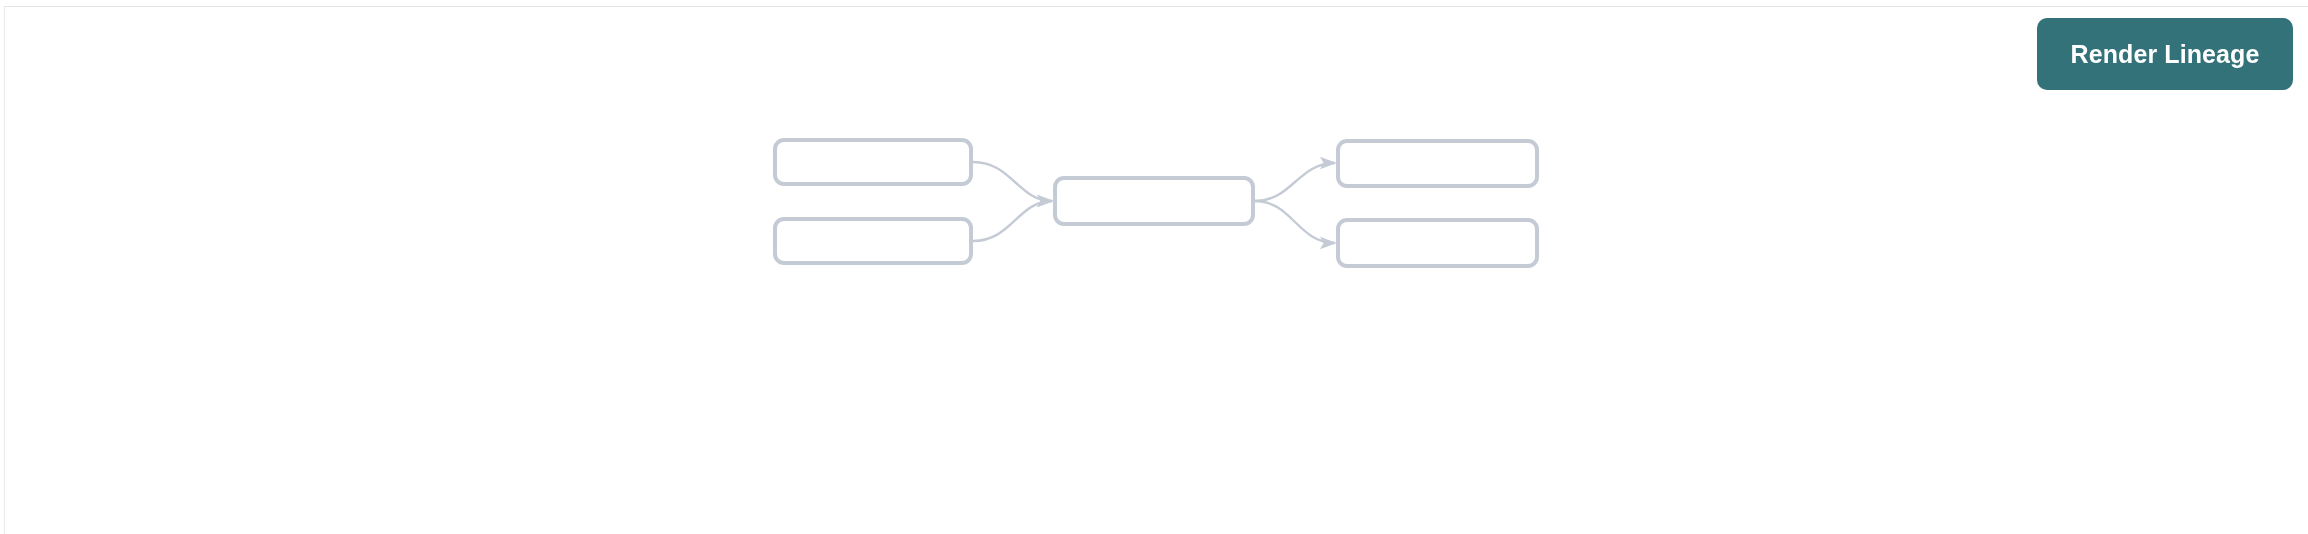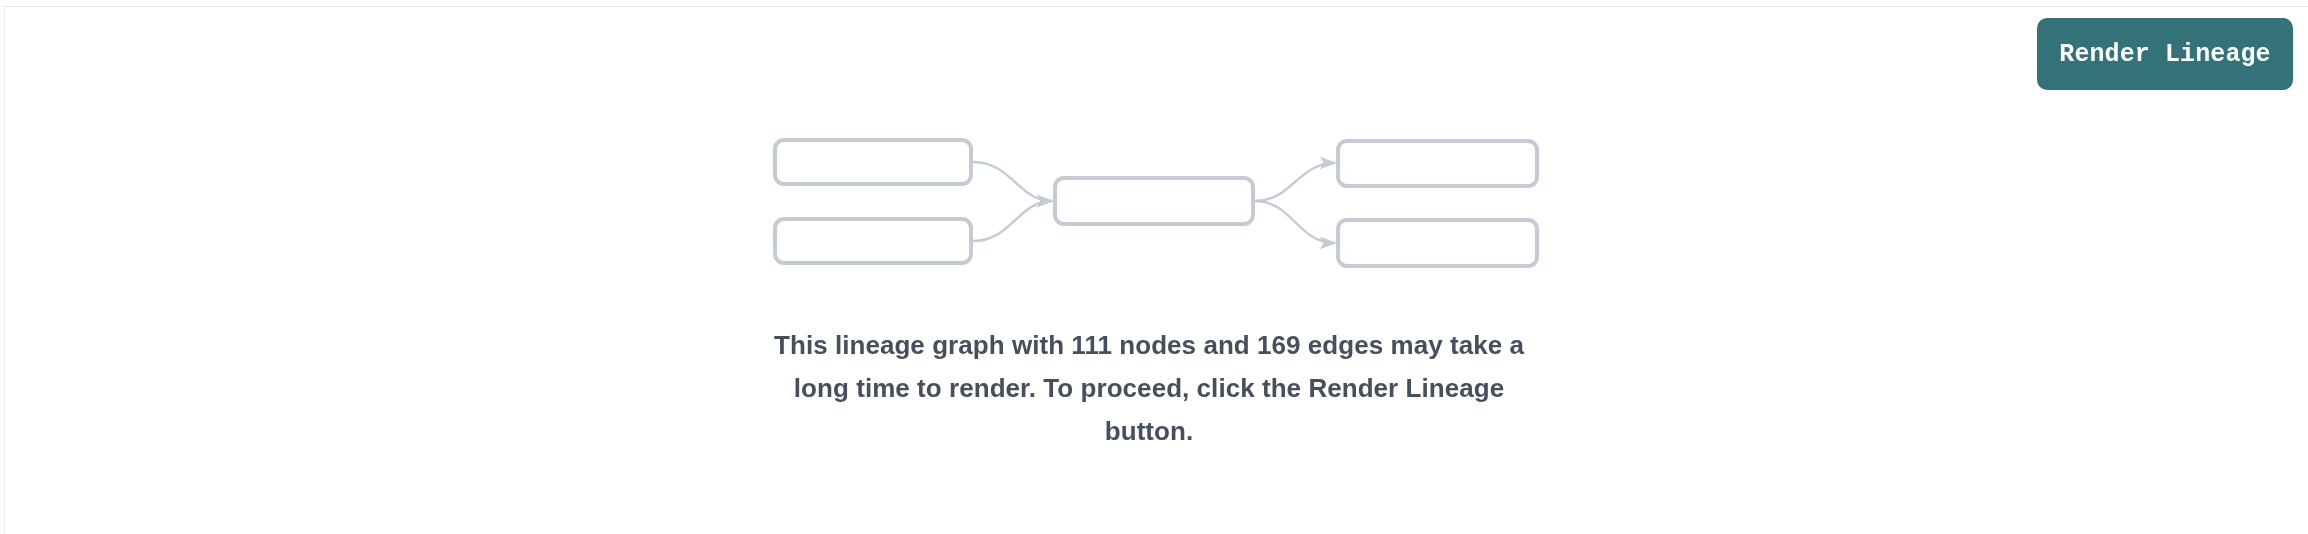--- a/index.html
+++ b/index.html
@@ -42,21 +42,21 @@
   .render-btn {
     position: absolute;
     left: 2037px;
     top: 18px;
     width: 256px;
     height: 72px;
     border: none;
     border-radius: 10px;
     background: #337279;
     color: #ffffff;
-    font-family: Liberation Mono, monospace;
+    font-family: Liberation Sans, sans-serif;
     font-size: 25px;
     font-weight: bold;
     letter-spacing: 0.1px;
     cursor: pointer;
     display: flex;
     align-items: center;
     justify-content: center;
     padding: 0;
   }
 
@@ -127,15 +127,14 @@
       <path class="gedge" marker-end="url(#ah)" d="M 495 76 C 532 76 538 118 575 118"></path>
 
       <rect class="gbox" x="15" y="15" width="196" height="44" rx="9" ry="9"></rect>
       <rect class="gbox" x="15" y="94" width="196" height="44" rx="9" ry="9"></rect>
       <rect class="gbox" x="295" y="53" width="198" height="46" rx="9" ry="9"></rect>
       <rect class="gbox" x="578" y="16" width="199" height="45" rx="9" ry="9"></rect>
       <rect class="gbox" x="578" y="95" width="199" height="46" rx="9" ry="9"></rect>
     </svg>
   </div>
 
-  <div class="message">This lineage graph with 111 nodes and 169 edges may take a long time to render. To proceed, click the Render Lineage button.</div>
 
 </div>
 
 </body></html>

